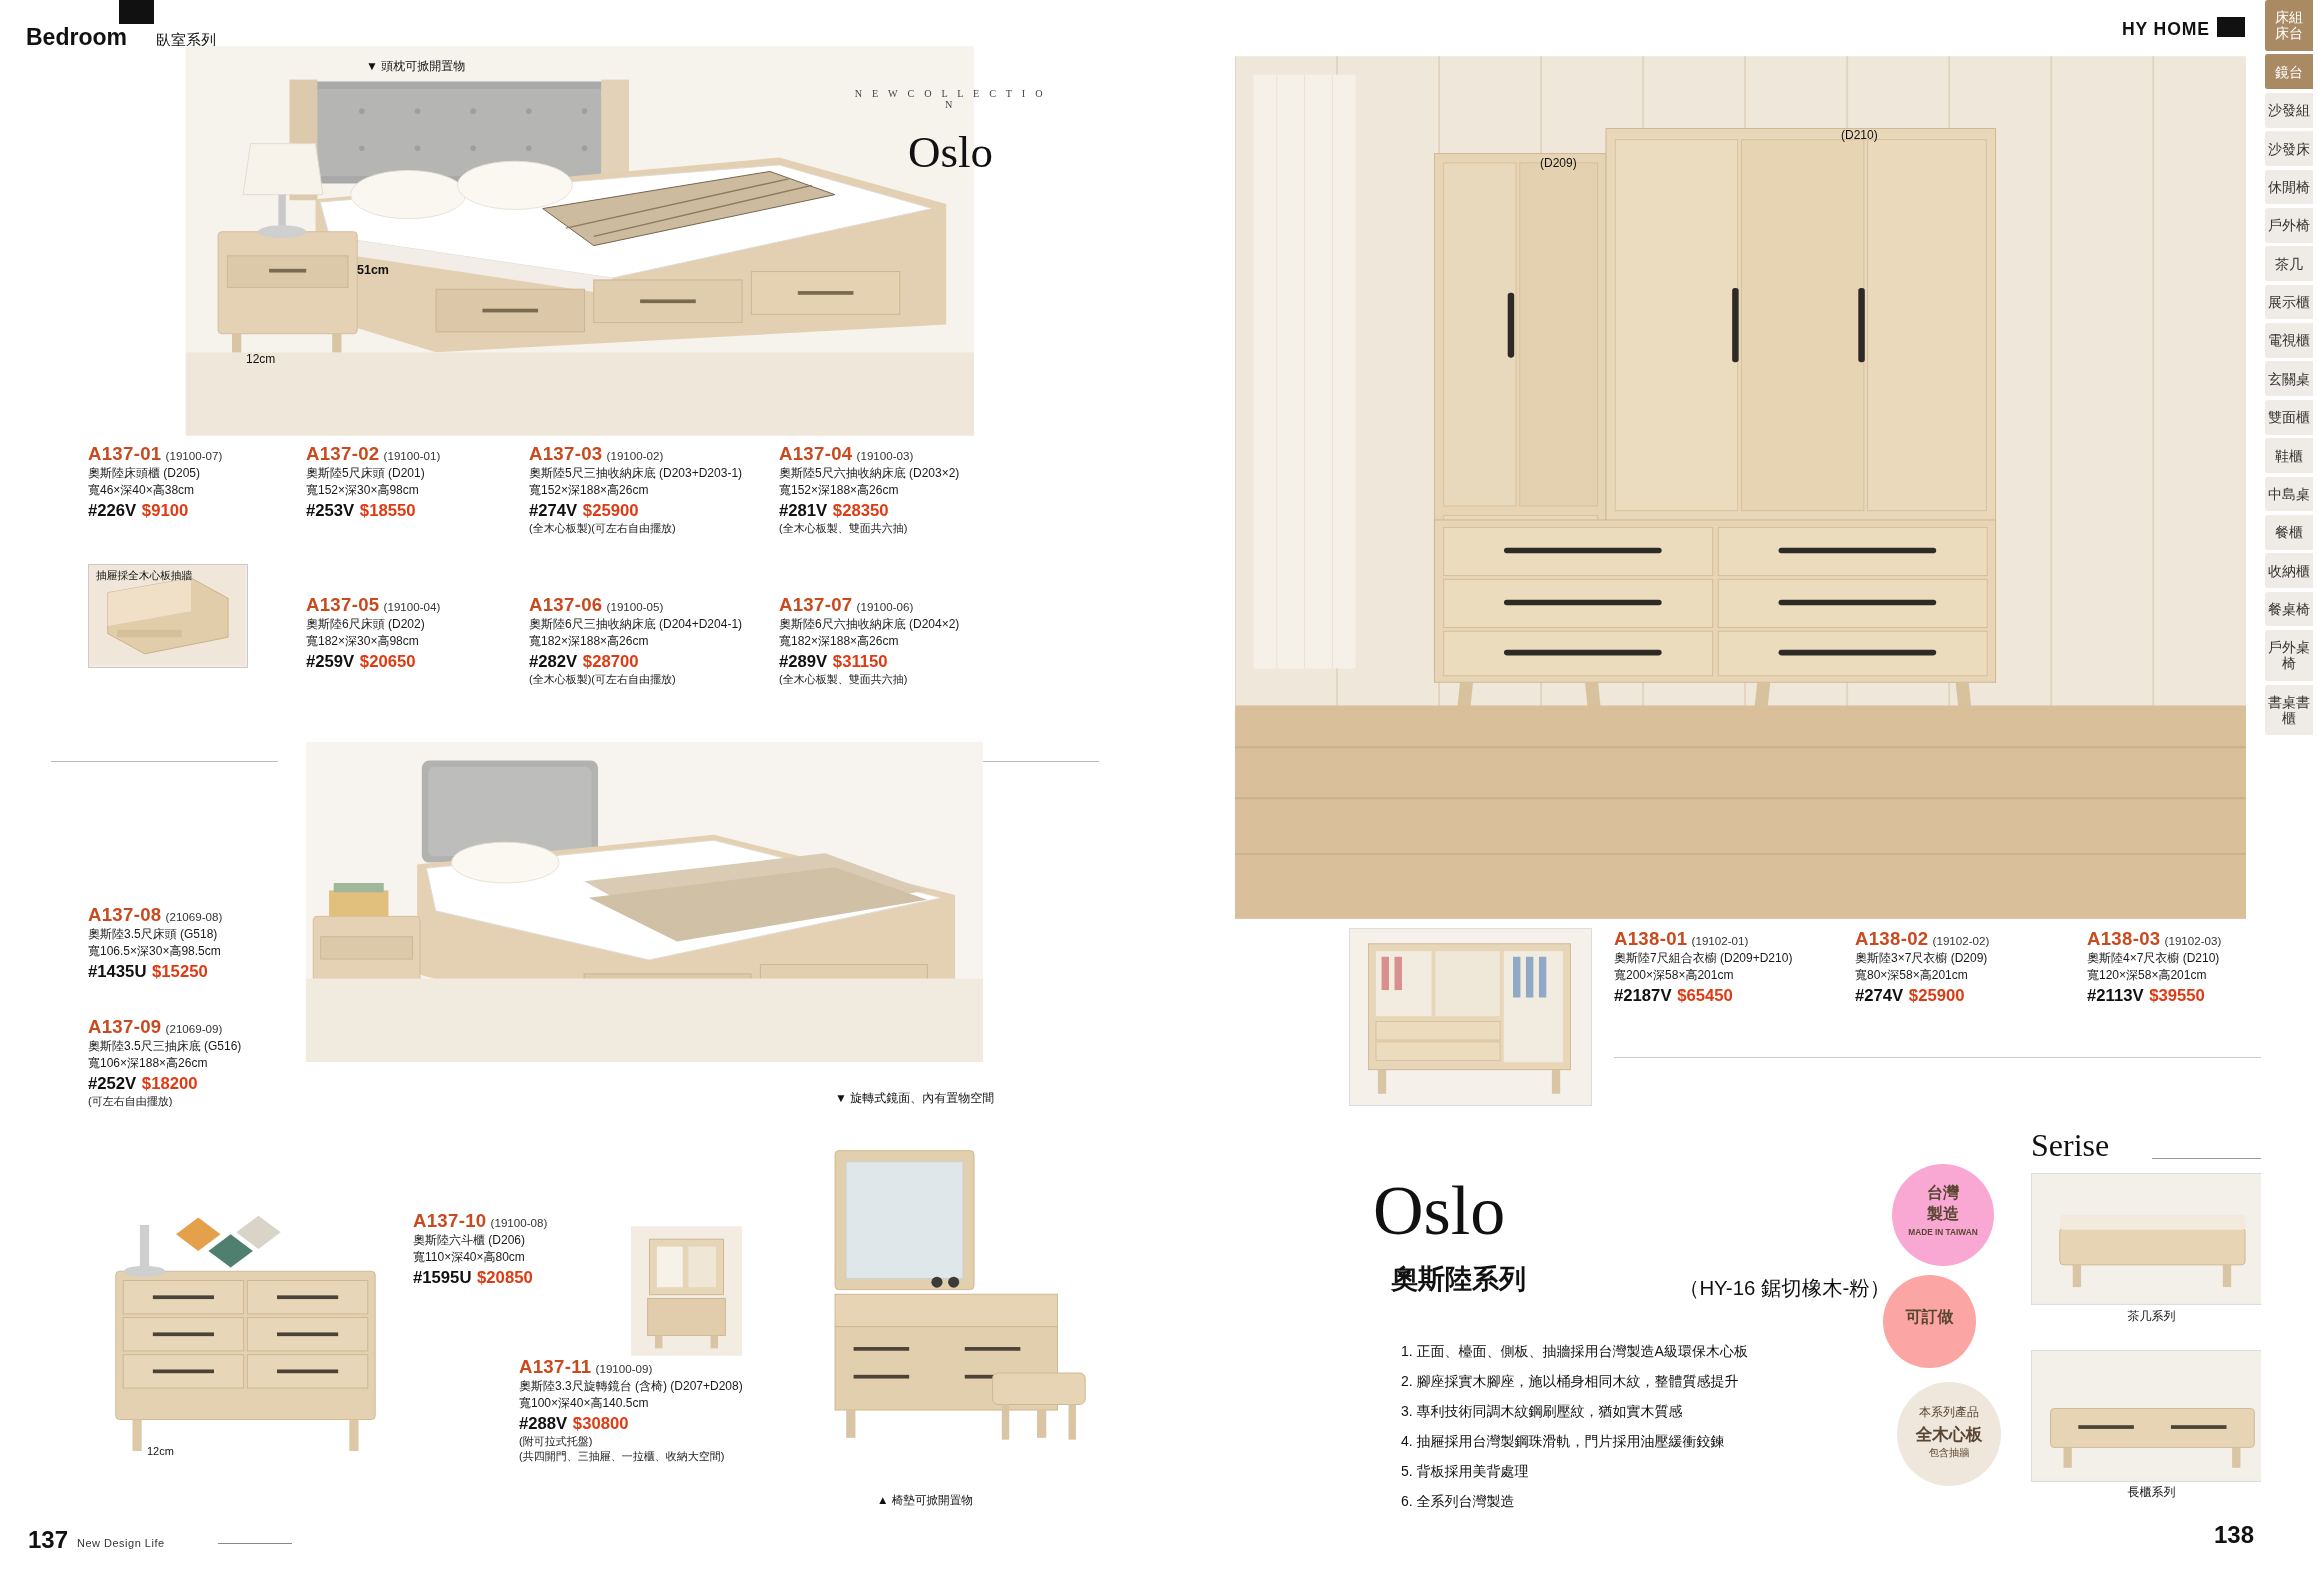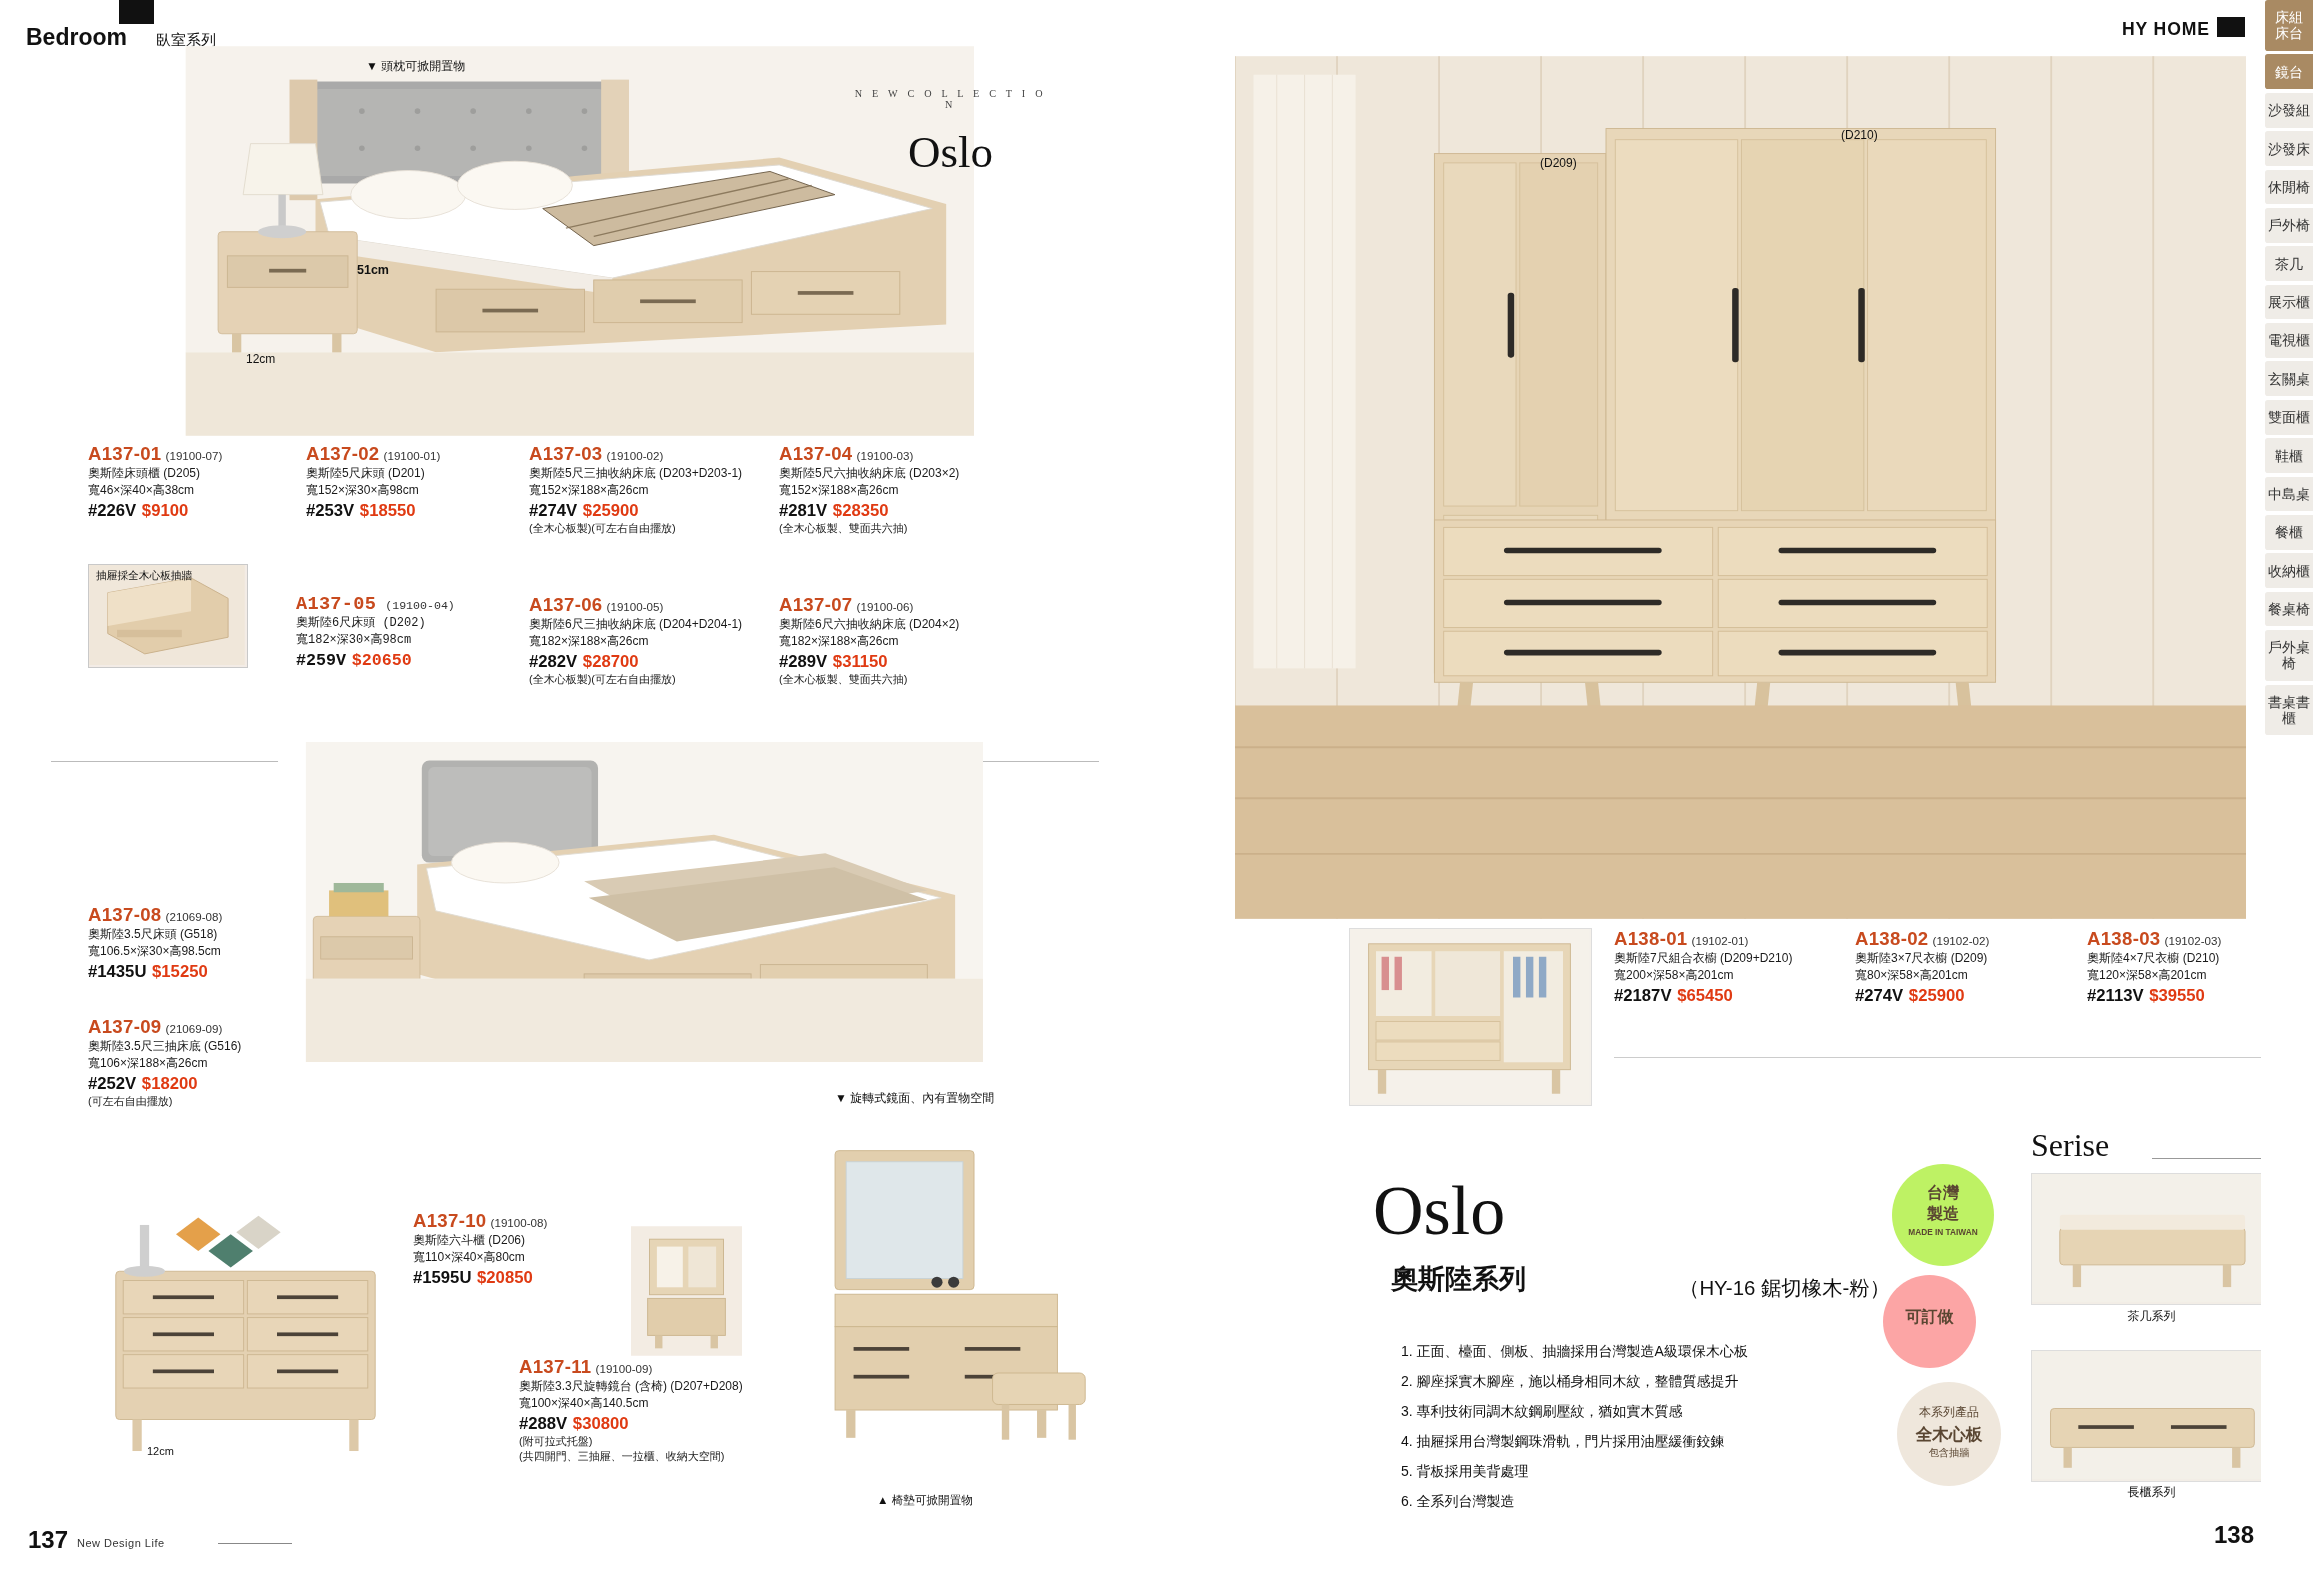--- a/index.html
+++ b/index.html
@@ -62,21 +62,21 @@
   .img-wd-small{position:absolute;left:134px;top:928px;width:241px;height:176px;background:#f4f0ea;border:0.9px solid #ddd;}
   .hr-r{position:absolute;left:399px;top:1057px;width:649px;height:0.9px;background:#ccc;}
   
   .oslo-big{position:absolute;left:158px;top:1178px;font-family:"Liberation Serif",serif;font-size:70px;color:#111;line-height:.95;}
   .oslo-cn{position:absolute;left:176px;top:1261px;font-size:27px;font-weight:bold;color:#111;}
   .oslo-cn-sub{position:absolute;left:464px;top:1274px;font-size:20.4px;color:#111;}
   .feat{position:absolute;left:186px;top:1343px;width:482px;}
   .feat div{font-size:14px;color:#111;margin-bottom:12px;}
   
   .badge{position:absolute;border-radius:50%;}
-  .b1{left:677px;top:1164px;width:102px;height:102px;background:#bef264;}
+  .b1{left:677px;top:1164px;width:102px;height:102px;background:#f9a8d4;}
   .b2{left:668px;top:1275px;width:93px;height:93px;background:#fca5a5;}
   .b3{left:682px;top:1382px;width:104px;height:104px;background:#efe7dc;}
   .serise{position:absolute;left:816px;top:1127px;font-family:"Liberation Serif",serif;font-size:32px;color:#111;}
   .serise-line{position:absolute;left:937px;top:1158px;width:121px;height:0.9px;background:#999;}
   .thumb{position:absolute;background:#f2ede6;border:0.9px solid #ddd;}
   .th1{left:816px;top:1173px;width:241px;height:130px;}
   .th2{left:816px;top:1350px;width:241px;height:130px;}
   .th-cap{position:absolute;font-size:12px;color:#111;text-align:center;width:241px;}
   .pg-right{position:absolute;right:65px;top:1521px;font-size:24px;font-weight:bold;color:#111;}
   
@@ -203,21 +203,21 @@
     <div class="drawer-box">
       <svg width="156" height="100" viewBox="0 0 168 108">
         <rect width="168" height="108" fill="#f0e7da"></rect>
         <path d="M20 30 L110 14 L150 36 L150 78 L60 96 L20 74 Z" fill="#e2cdab" stroke="#c9b08a"></path>
         <path d="M20 30 L110 14 L110 50 L20 66 Z" fill="#efe0c7"></path>
         <rect x="30" y="70" width="70" height="8" fill="#d6bf9b"></rect>
       </svg>
     </div>
     <div class="drawer-cap">抽屜採全木心板抽牆</div>
 
-    <div class="pblock" style="left:296px;top:594px;width:209px;font-family:Liberation Mono, monospace;">
+    <div class="pblock" style="left:306px;top:594px;width:209px;">
       <div><span class="code">A137-05</span>
            <span class="ref">(19100-04)</span></div>
       <div class="desc">奧斯陸6尺床頭 (D202)</div>
       <div class="desc">寬182×深30×高98cm</div>
       <div class="price-blk"><span class="pcode">#259V</span><span class="pval">$20650</span></div>
     </div>
 
     <div class="pblock" style="left:529px;top:594px;width:237px;">
       <div><span class="code">A137-06</span>
            <span class="ref">(19100-05)</span></div>

